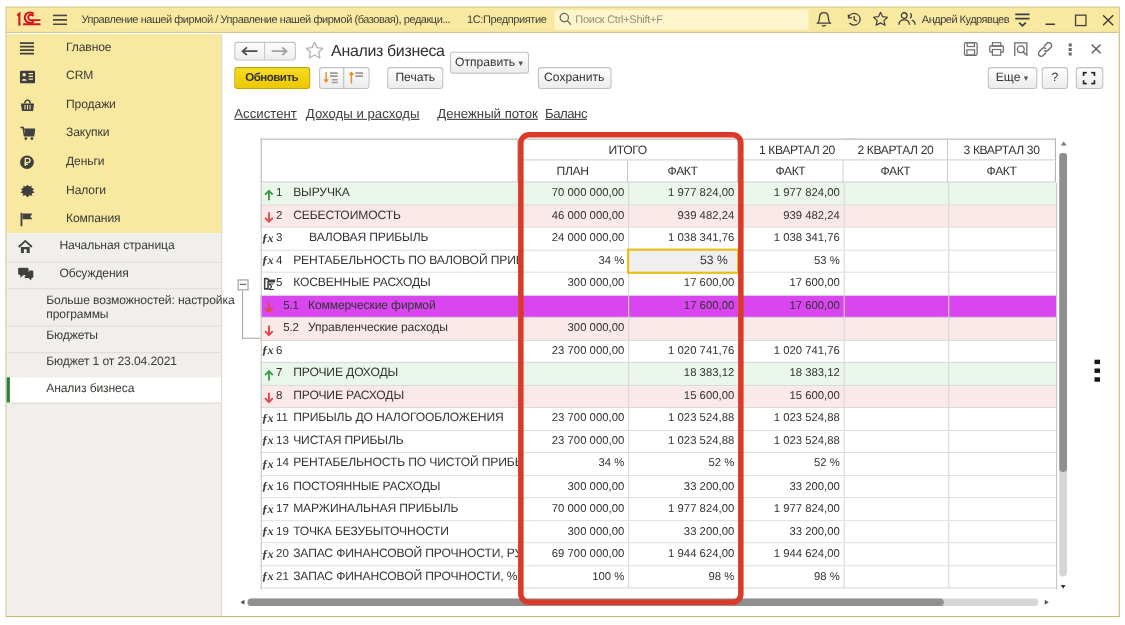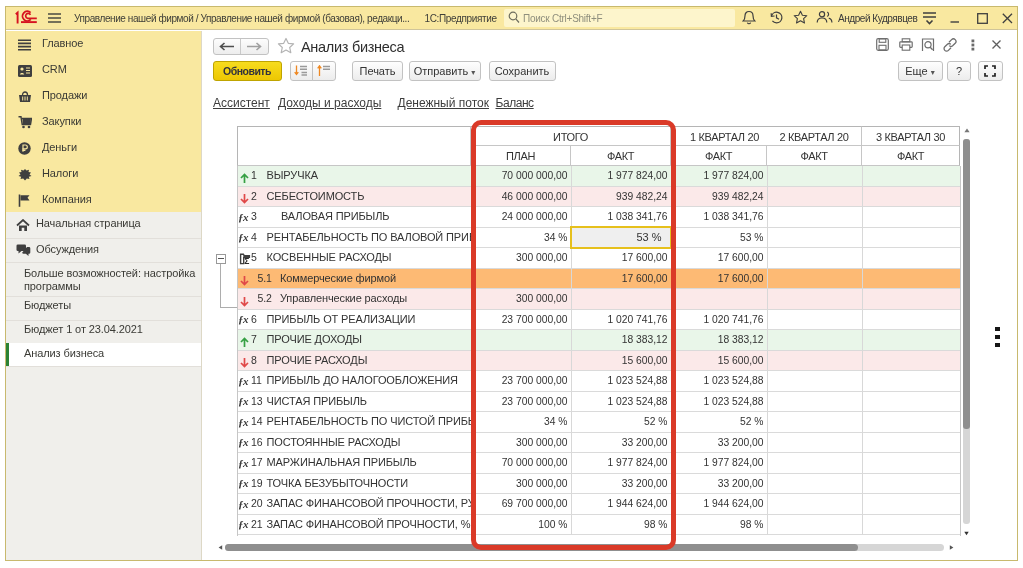--- a/index.html
+++ b/index.html
@@ -2,21 +2,21 @@
 <html><head><meta charset="utf-8">
 <style>
 * { margin:0; padding:0; box-sizing:border-box; }
 html,body { width:1023px; height:568px; background:#fff; font-family:"Liberation Sans", sans-serif; position:relative; overflow:hidden; }
 .abs { position:absolute; }
 #win { left:5px; top:6px; width:1013px; height:555px; border:1px solid #c8b96e; background:#fff; }
 #topbar { left:6px; top:7px; width:1011px; height:23px; background:#f9e8a0; border-bottom:1px solid #cfc49a; }
 #sideY { left:6px; top:31px; width:195px; height:181px; background:#f9e8a0; }
 #sideG { left:6px; top:212px; width:195px; height:348px; background:#f0efeb; }
 #sideBorder { left:201px; top:31px; width:1px; height:529px; background:#ddd8c6; }
-.mi { position:absolute; font-size:11px; letter-spacing:-0.1px; color:#3a3a35; white-space:nowrap; }
+.mi { position:absolute; font-size:11px; letter-spacing:-0.1px; color:#3a3a35; white-space:nowrap;margin-left:18px; }
 .sep { position:absolute; left:6px; width:195px; height:1px; background:#e2dfda; }
 .ticon { position:absolute; }
 #ttitle { position:absolute; left:74px; top:12.5px; font-size:10px; letter-spacing:-0.41px; color:#3e3e38; white-space:nowrap; }
 #search { left:504px; top:9px; width:231px; height:18px; background:#fdf5cc; border-radius:2px; }
 #searchtext { position:absolute; left:523px; top:13px; font-size:10px; letter-spacing:-0.25px; color:#8f8f7d; }
 #uname { position:absolute; left:838px; top:13px; font-size:10px; letter-spacing:-0.45px; color:#3a3a3a; }
 .btn { position:absolute; height:20px; border:1px solid #c2c2c2; border-radius:3px; background:linear-gradient(#fefefe,#ececec); font-size:11px; color:#333; text-align:center; line-height:18px; }
 .navlink { position:absolute; top:96px; font-size:12px; color:#3d3d3d; text-decoration:underline; white-space:nowrap; }
 
 .row { position:absolute; left:237px; width:723px; height:20.5px; display:flex; }
@@ -201,21 +201,21 @@
 <div class="btn" style="left:311.5px;width:24px;border-top-left-radius:0;border-bottom-left-radius:0;top:61px"></div>
 <svg class="abs" style="left:294px;top:65px" width="14" height="12" viewBox="0 0 14 12">
  <path d="M2.5 0.5 V9 M0.7 7.2 L2.5 9.5 L4.3 7.2" fill="none" stroke="#ee8822" stroke-width="1.3"></path>
  <path d="M6 1.5 H13 M6 4.2 H13 M7.5 7.5 H13 M7.5 10 H13" stroke="#9a9a9a" stroke-width="1.5"></path>
 </svg>
 <svg class="abs" style="left:317px;top:65px" width="14" height="12" viewBox="0 0 14 12">
  <path d="M2.5 11 V2 M0.7 3.3 L2.5 0.8 L4.3 3.3" fill="none" stroke="#ee8822" stroke-width="1.3"></path>
  <path d="M6 1.5 H13 M6 4.2 H13" stroke="#9a9a9a" stroke-width="1.5"></path>
 </svg>
 <div class="btn" style="left:352px;top:61px;width:51px">Печать</div>
-<div class="btn" style="left:408.5px;top:61px;width:72px">Отправить <span style="font-size:8px;color:#555">▾</span></div>
+<div class="btn" style="left:408.5px;top:47px;width:72px">Отправить <span style="font-size:8px;color:#555">▾</span></div>
 <div class="btn" style="left:488.5px;top:61px;width:67px">Сохранить</div>
 <div class="btn" style="left:897.5px;top:61px;width:45px">Еще <span style="font-size:8px;color:#555">▾</span></div>
 <div class="btn" style="left:947px;top:61px;width:24px">?</div>
 <div class="btn" style="left:977.5px;top:61px;width:25px"></div>
 <svg class="abs" style="left:984px;top:65px" width="12" height="12" viewBox="0 0 12 12">
  <path d="M1 4 V1 H4 M8 1 H11 V4 M11 8 V11 H8 M4 11 H1 V8" fill="none" stroke="#222" stroke-width="1.7"></path>
 </svg>
 
 <div class="navlink" style="left:213px">Ассистент</div>
 <div class="navlink" style="left:278px;font-weight:normal">Доходы и расходы</div>
@@ -293,21 +293,21 @@
         </svg></span>
       <span class="num" style="left:14.0px">5</span>
       <span class="lt" style="left:29.5px">КОСВЕННЫЕ РАСХОДЫ</span>
     </div>
     <div class="c n w100">300 000,00</div>
     <div class="c n w100">17 600,00</div>
     <div class="c n w96">17 600,00</div>
     <div class="c n w95">&nbsp;</div>
     <div class="c n wlast">&nbsp;</div>
   </div>
-<div class="row" style="top:268.5px;background:#fdba74">
+<div class="row" style="top:268.5px;background:#d946ef">
     <div class="c lb">
       <span class="ai"><svg width="9" height="11" viewBox="0 0 9 11">
           <path d="M4.5 1 V8.8 M1 6 L4.5 9.6 L8 6" fill="none" stroke="#e04848" stroke-width="1.7"></path>
         </svg></span>
       <span class="num" style="left:20.5px">5.1</span>
       <span class="lt" style="left:43.0px">Коммерческие фирмой</span>
     </div>
     <div class="c n w100"></div>
     <div class="c n w100">17 600,00</div>
     <div class="c n w96">17 600,00</div>
@@ -325,21 +325,20 @@
     <div class="c n w100">300 000,00</div>
     <div class="c n w100"></div>
     <div class="c n w96"></div>
     <div class="c n w95">&nbsp;</div>
     <div class="c n wlast">&nbsp;</div>
   </div>
 <div class="row" style="top:309.5px;background:#ffffff">
     <div class="c lb">
       <span class="fx">ƒx</span>
       <span class="num" style="left:14.0px">6</span>
-      <span class="lt" style="left:29.5px">ПРИБЫЛЬ ОТ РЕАЛИЗАЦИИ</span>
     </div>
     <div class="c n w100">23 700 000,00</div>
     <div class="c n w100">1 020 741,76</div>
     <div class="c n w96">1 020 741,76</div>
     <div class="c n w95">&nbsp;</div>
     <div class="c n wlast">&nbsp;</div>
   </div>
 <div class="row" style="top:330.0px;background:#e9f6e9">
     <div class="c lb">
       <span class="ai"><svg width="9" height="11" viewBox="0 0 9 11">

